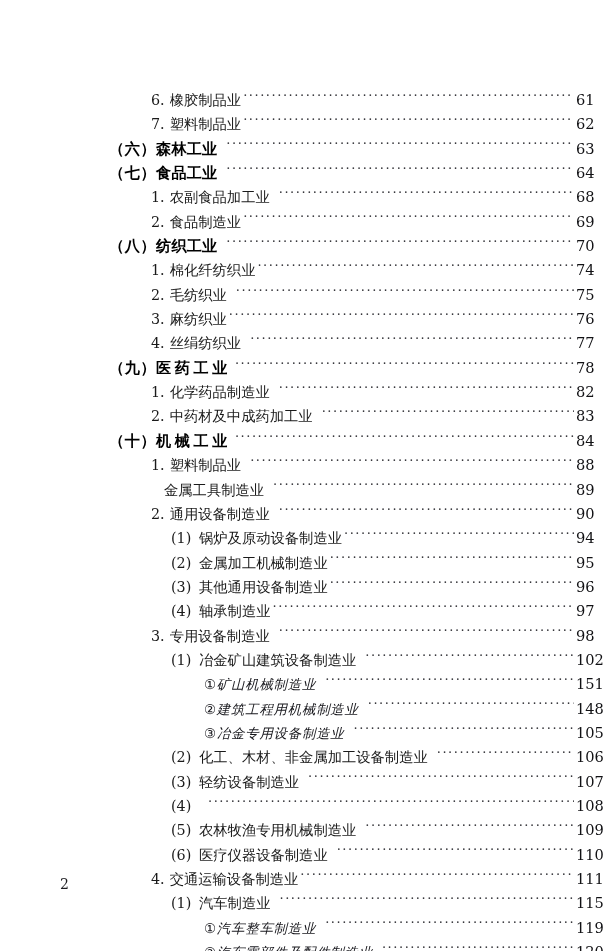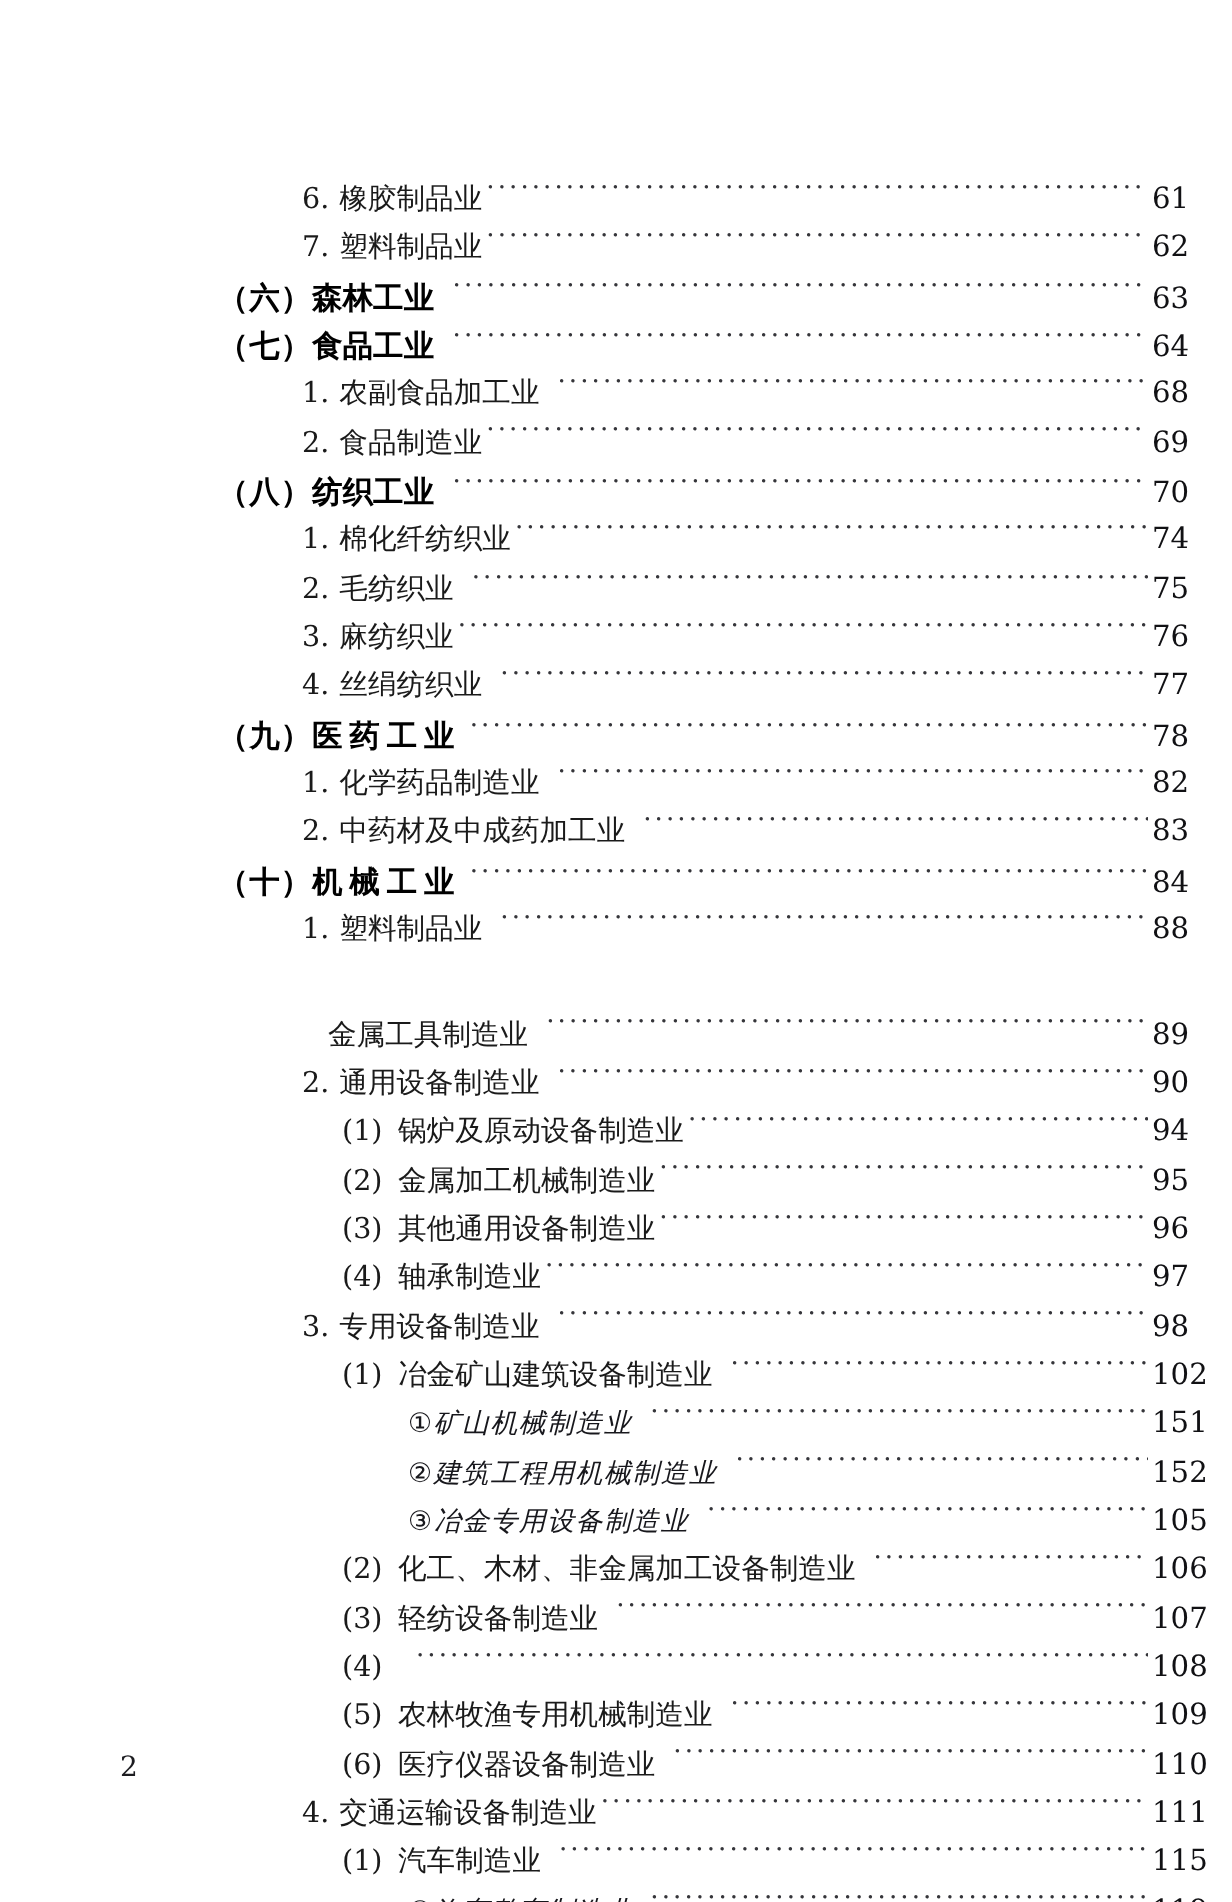--- a/index.html
+++ b/index.html
@@ -95,21 +95,21 @@
   .lv1 .leader { margin-left: 4px; }
   
   .lv1.spaced .title { letter-spacing: 3.6px; font-family: Liberation Mono, monospace; }
 
   
   .lv2 { padding-left: 151px; }
   .lv2 .label { font-size: 14.3px; }
   .lv2 .marker { margin-right: 5px; }
 
   
-  .lv2b { padding-left: 164px; margin-top: 28px; }
+  .lv2b { padding-left: 164px; }
   .lv2b .label { font-size: 14.3px; }
 
   
   .lv3 { padding-left: 171px; }
   .lv3 .label { font-size: 14.3px; }
   .lv3 .marker {
     width: 28px;
     flex: 0 0 28px;
   }
 
@@ -341,21 +341,21 @@
         </span>
         <span class="leader"></span>
         <span class="pageno">151</span>
       </div>
       <div class="toc-row lv4 gap">
         <span class="label">
           <span class="marker">②</span>
           <span class="title">建筑工程用机械制造业</span>
         </span>
         <span class="leader"></span>
-        <span class="pageno">152</span>
+        <span class="pageno">148</span>
       </div>
       <div class="toc-row lv4 gap">
         <span class="label">
           <span class="marker">③</span>
           <span class="title">冶金专用设备制造业</span>
         </span>
         <span class="leader"></span>
         <span class="pageno">105</span>
       </div>
       <div class="toc-row lv3 gap">

